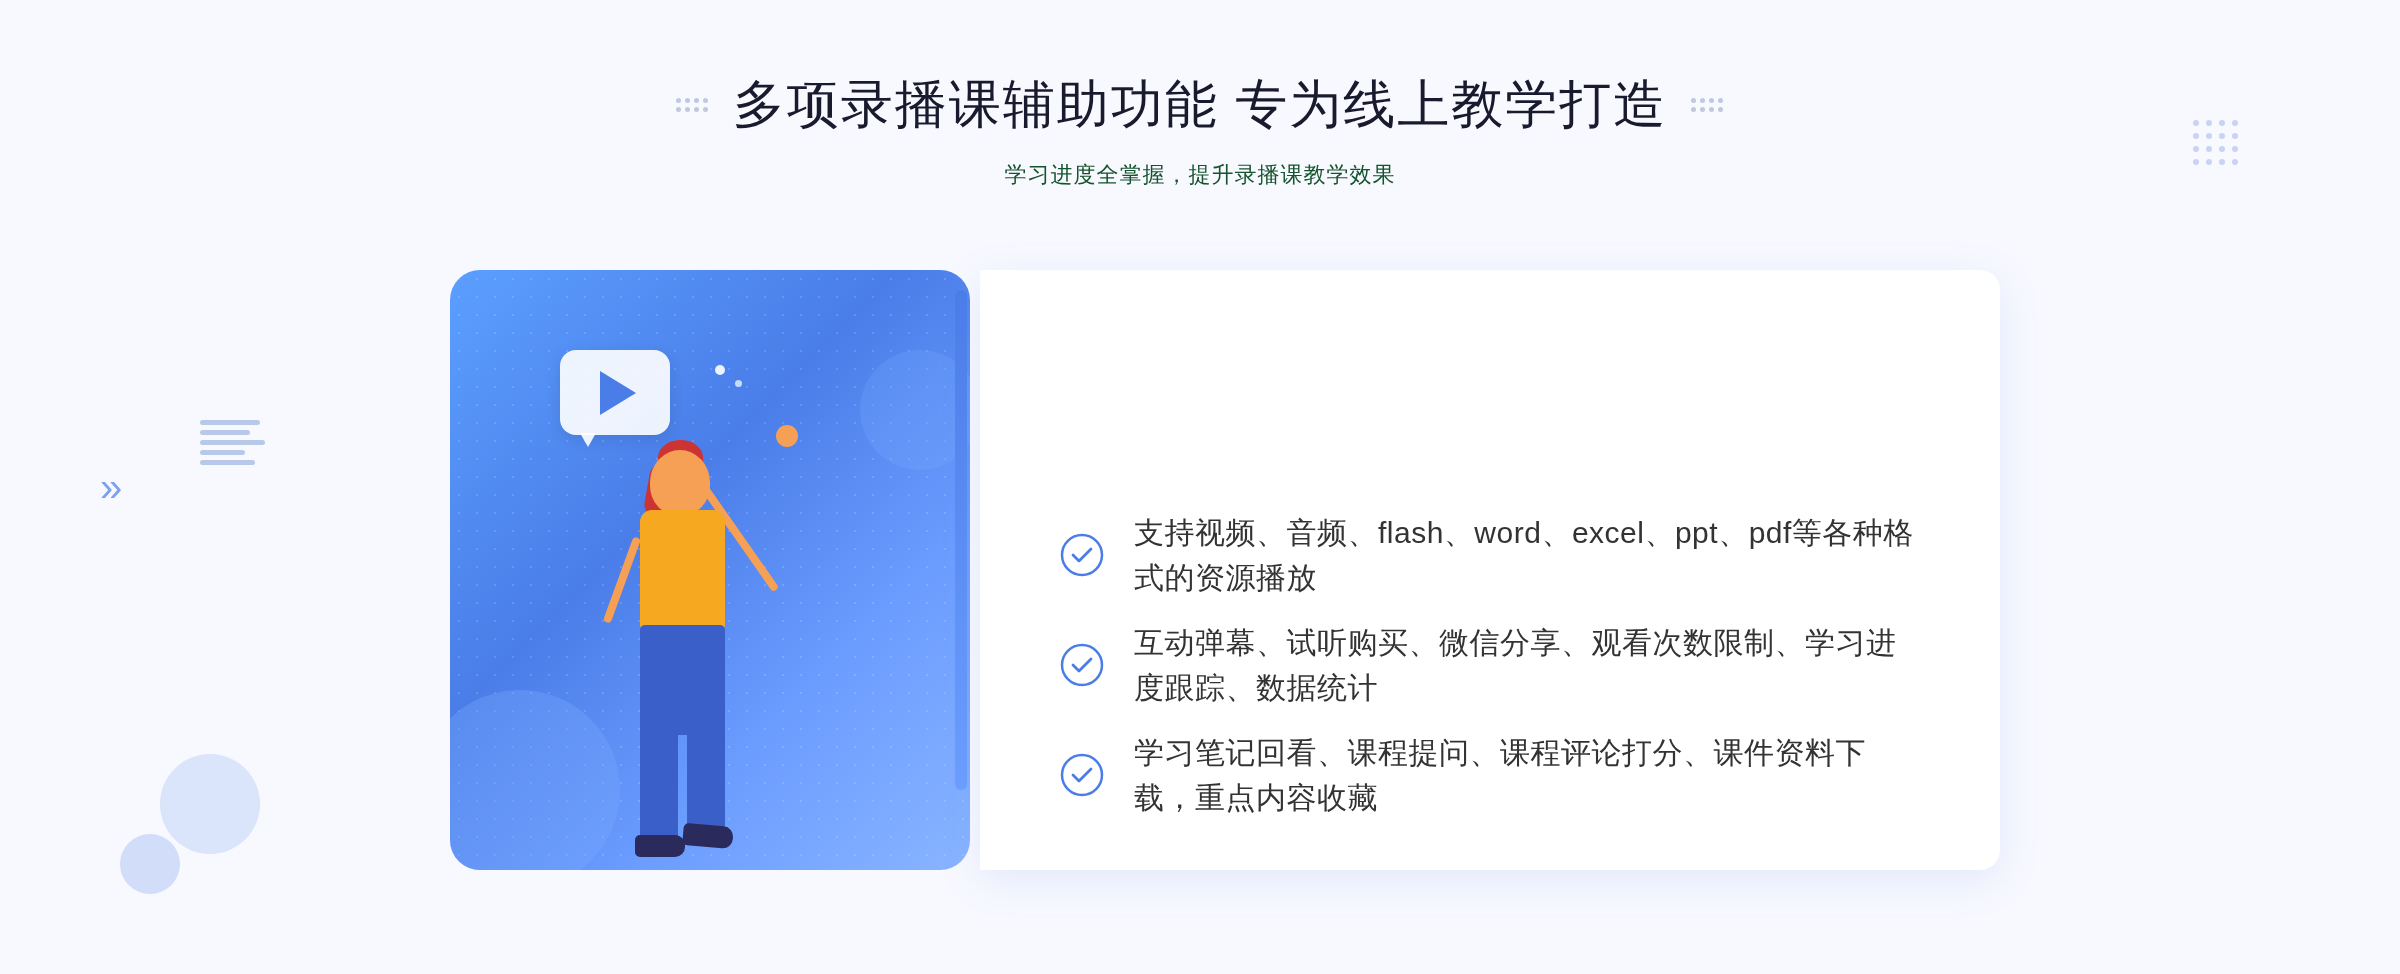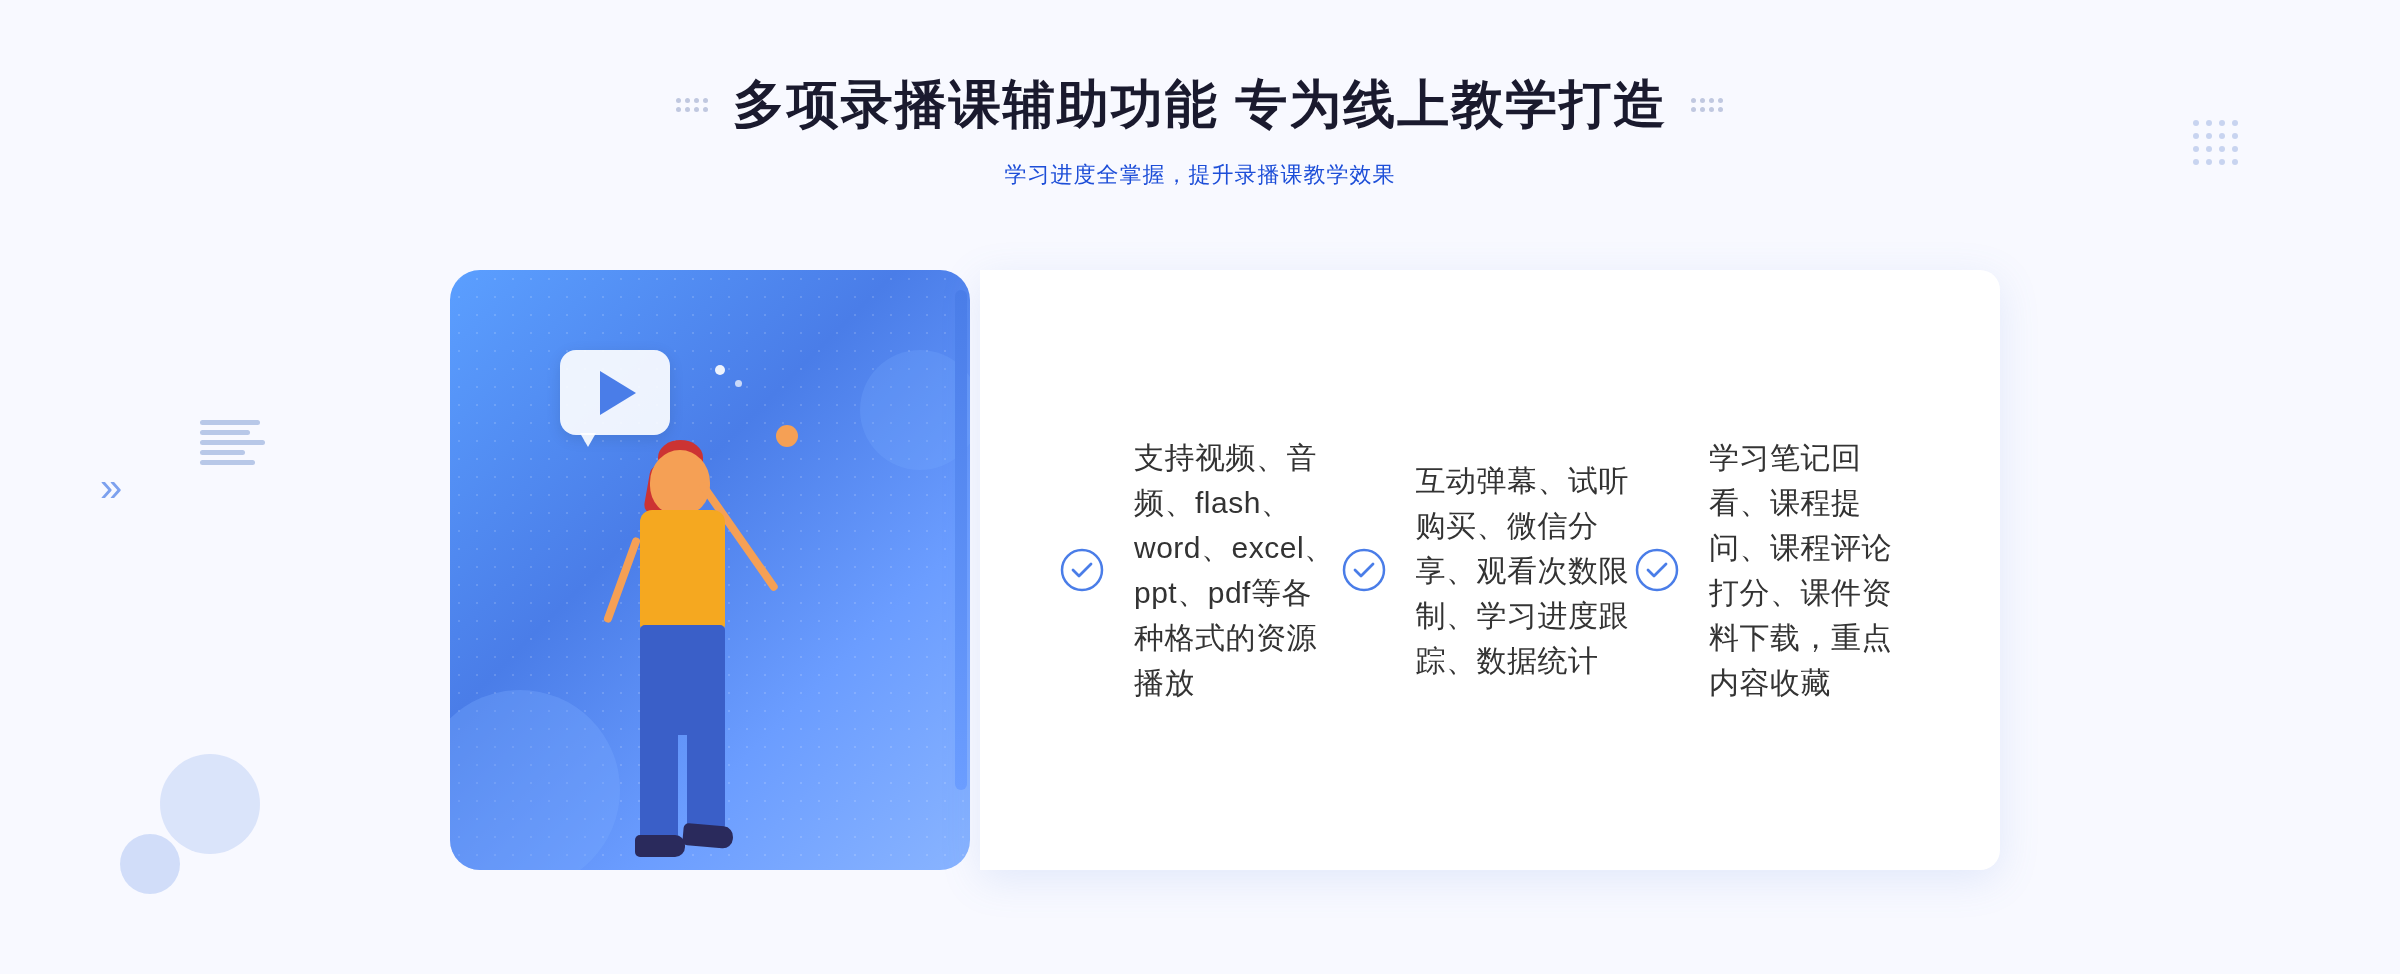--- a/index.html
+++ b/index.html
@@ -59,28 +59,28 @@
     .dot-grid span {
       width: 5px;
       height: 5px;
       background: #c0c8e0;
       border-radius: 50%;
       display: block;
     }
 
     .main-title {
       font-size: 52px;
-      font-weight: 700;
+      font-weight: 400;
       color: #1a1a2e;
       letter-spacing: 2px;
     }
 
     .subtitle {
       font-size: 22px;
-      color: #1d4ed8;
+      color: #14532d;
       letter-spacing: 1px;
       margin-top: 4px;
     }
 
     
     .content-area {
       display: flex;
       align-items: stretch;
       margin-top: 50px;
       width: 1600px;
@@ -356,21 +356,21 @@
     
     .features-card {
       background: white;
       border-radius: 0 20px 20px 0;
       padding: 40px 80px;
       flex: 1;
       height: 600px;
       margin-top: 30px;
       box-shadow: 0 10px 40px rgba(100, 140, 220, 0.15);
       display: flex;
-      flex-direction: row;
+      flex-direction: column;
       justify-content: flex-end;
       position: relative;
       z-index: 2;
     }
 
     .feature-item {
       display: flex;
       align-items: center;
       gap: 30px;
       padding: 10px 0;

